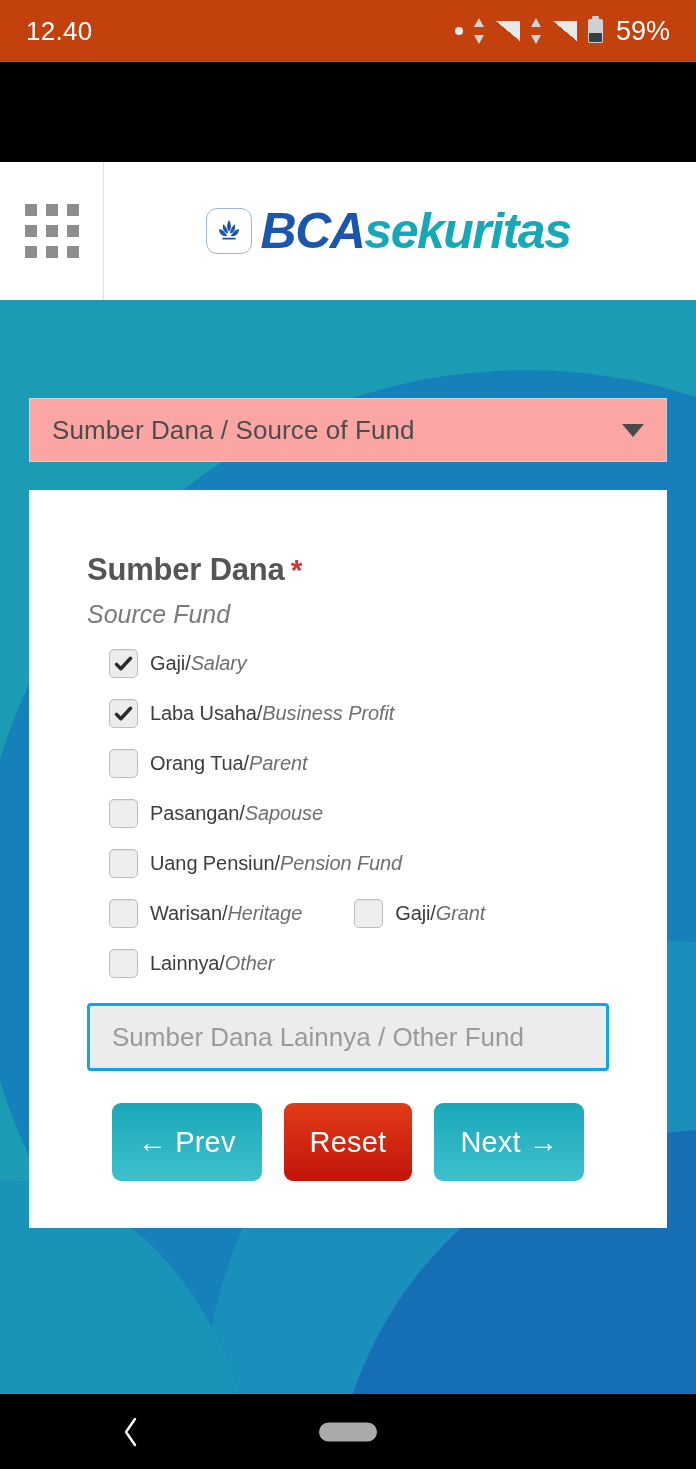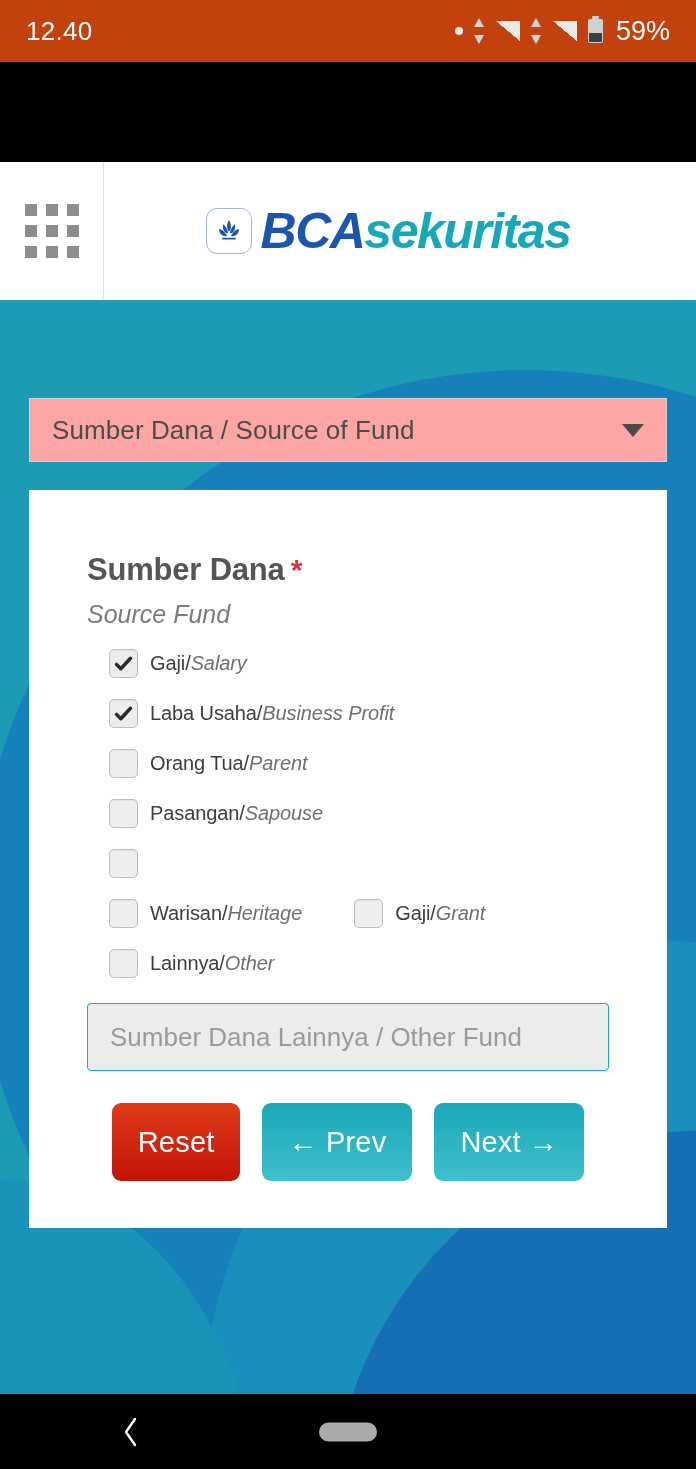--- a/index.html
+++ b/index.html
@@ -153,21 +153,21 @@
     box-shadow:inset 0 1px 1px rgba(0,0,0,.05);
   }
   .cb.checked { background:#ececec; }
   .cb .tick { display:none; }
   .cb.checked .tick { display:block; }
   .cb-text { font-size:20px; color:#3d3d3d; white-space:nowrap; letter-spacing:-.1px; }
   .cb-text .en { font-style:italic; color:#6f6f6f; }
 
   .other-input {
     position:absolute; top:513px; left:58px; width:522px; height:68px;
-    background:#ececec; border:1px solid #0ea5e9; border-radius:4px;
+    background:#ececec; border:3px solid #0ea5e9; border-radius:4px;
     display:flex; align-items:center; padding:0 22px;
     font-size:26px; color:#9a9a9a;
   }
 
   .btn-row {
     position:absolute; top:613px; left:0; width:638px;
     display:flex; justify-content:center; gap:22px;
   }
   .btn {
     height:78px; border-radius:9px; border:none;
@@ -294,20 +294,21 @@
         </div>
         <div class="cb-row">
           <label class="cb-item">
             <span class="cb"></span>
             <span class="cb-text"><span>Pasangan/</span><span class="en">Sapouse</span></span>
           </label>
         </div>
         <div class="cb-row">
           <label class="cb-item">
             <span class="cb"></span>
+            <span class="cb-text"><span>Uang Pensiun/</span><span class="en">Pension Fund</span></span>
           </label>
         </div>
         <div class="cb-row pair">
           <label class="cb-item">
             <span class="cb"></span>
             <span class="cb-text"><span>Warisan/</span><span class="en">Heritage</span></span>
           </label>
           <label class="cb-item second">
             <span class="cb"></span>
             <span class="cb-text"><span>Gaji/</span><span class="en">Grant</span></span>
@@ -319,22 +320,22 @@
             <span class="cb-text"><span>Lainnya/</span><span class="en">Other</span></span>
           </label>
         </div>
       </div>
 
     <div class="other-input">
       <span>Sumber Dana Lainnya / Other Fund</span>
     </div>
 
     <div class="btn-row">
+      <button class="btn btn-prev">← Prev</button>
       <button class="btn btn-reset">Reset</button>
-      <button class="btn btn-prev">← Prev</button>
       <button class="btn btn-next">Next →</button>
     </div>
   </div>
 
   <div class="navbar">
     <span class="nav-back">
       <svg width="22" height="34" viewBox="0 0 22 34" fill="none" stroke="#ffffff" stroke-width="2.4" stroke-linecap="round" stroke-linejoin="round">
         <path d="M15 4 L6 17 L15 30"></path>
       </svg>
     </span>

